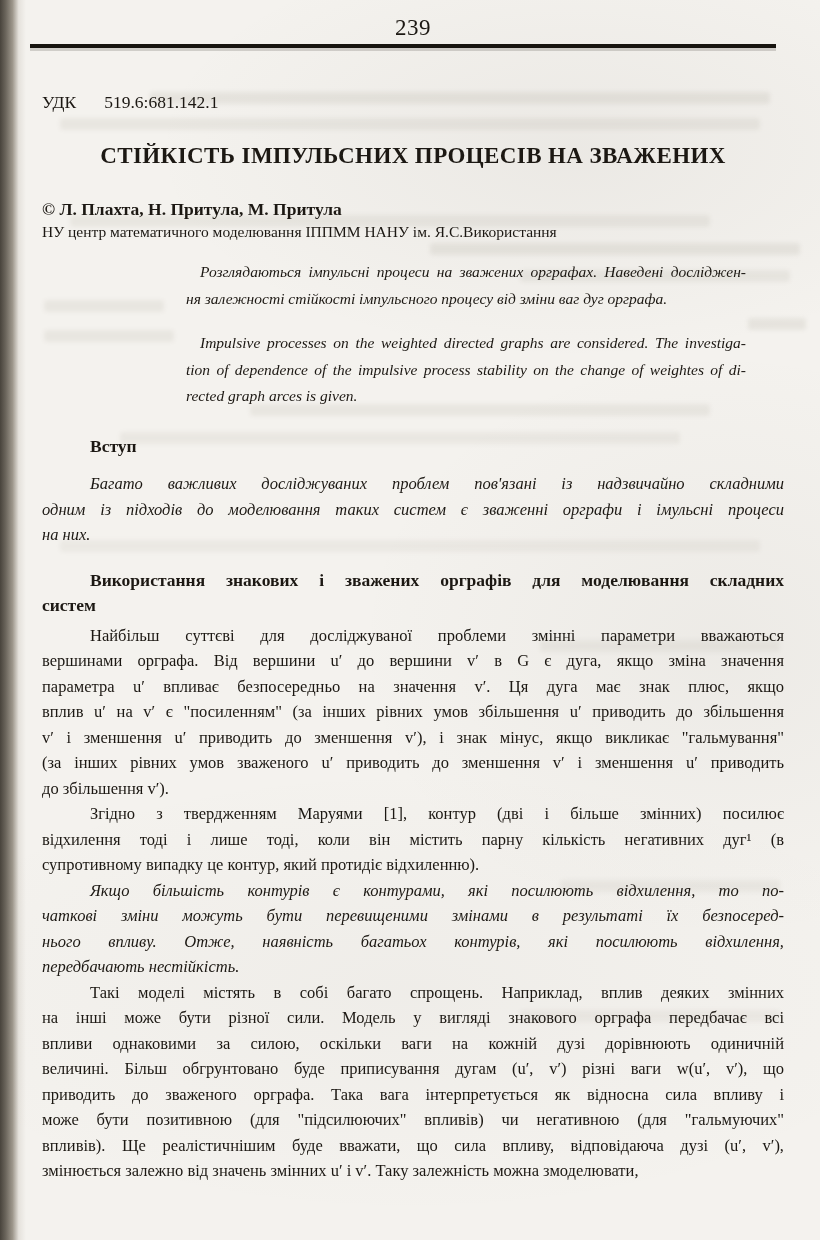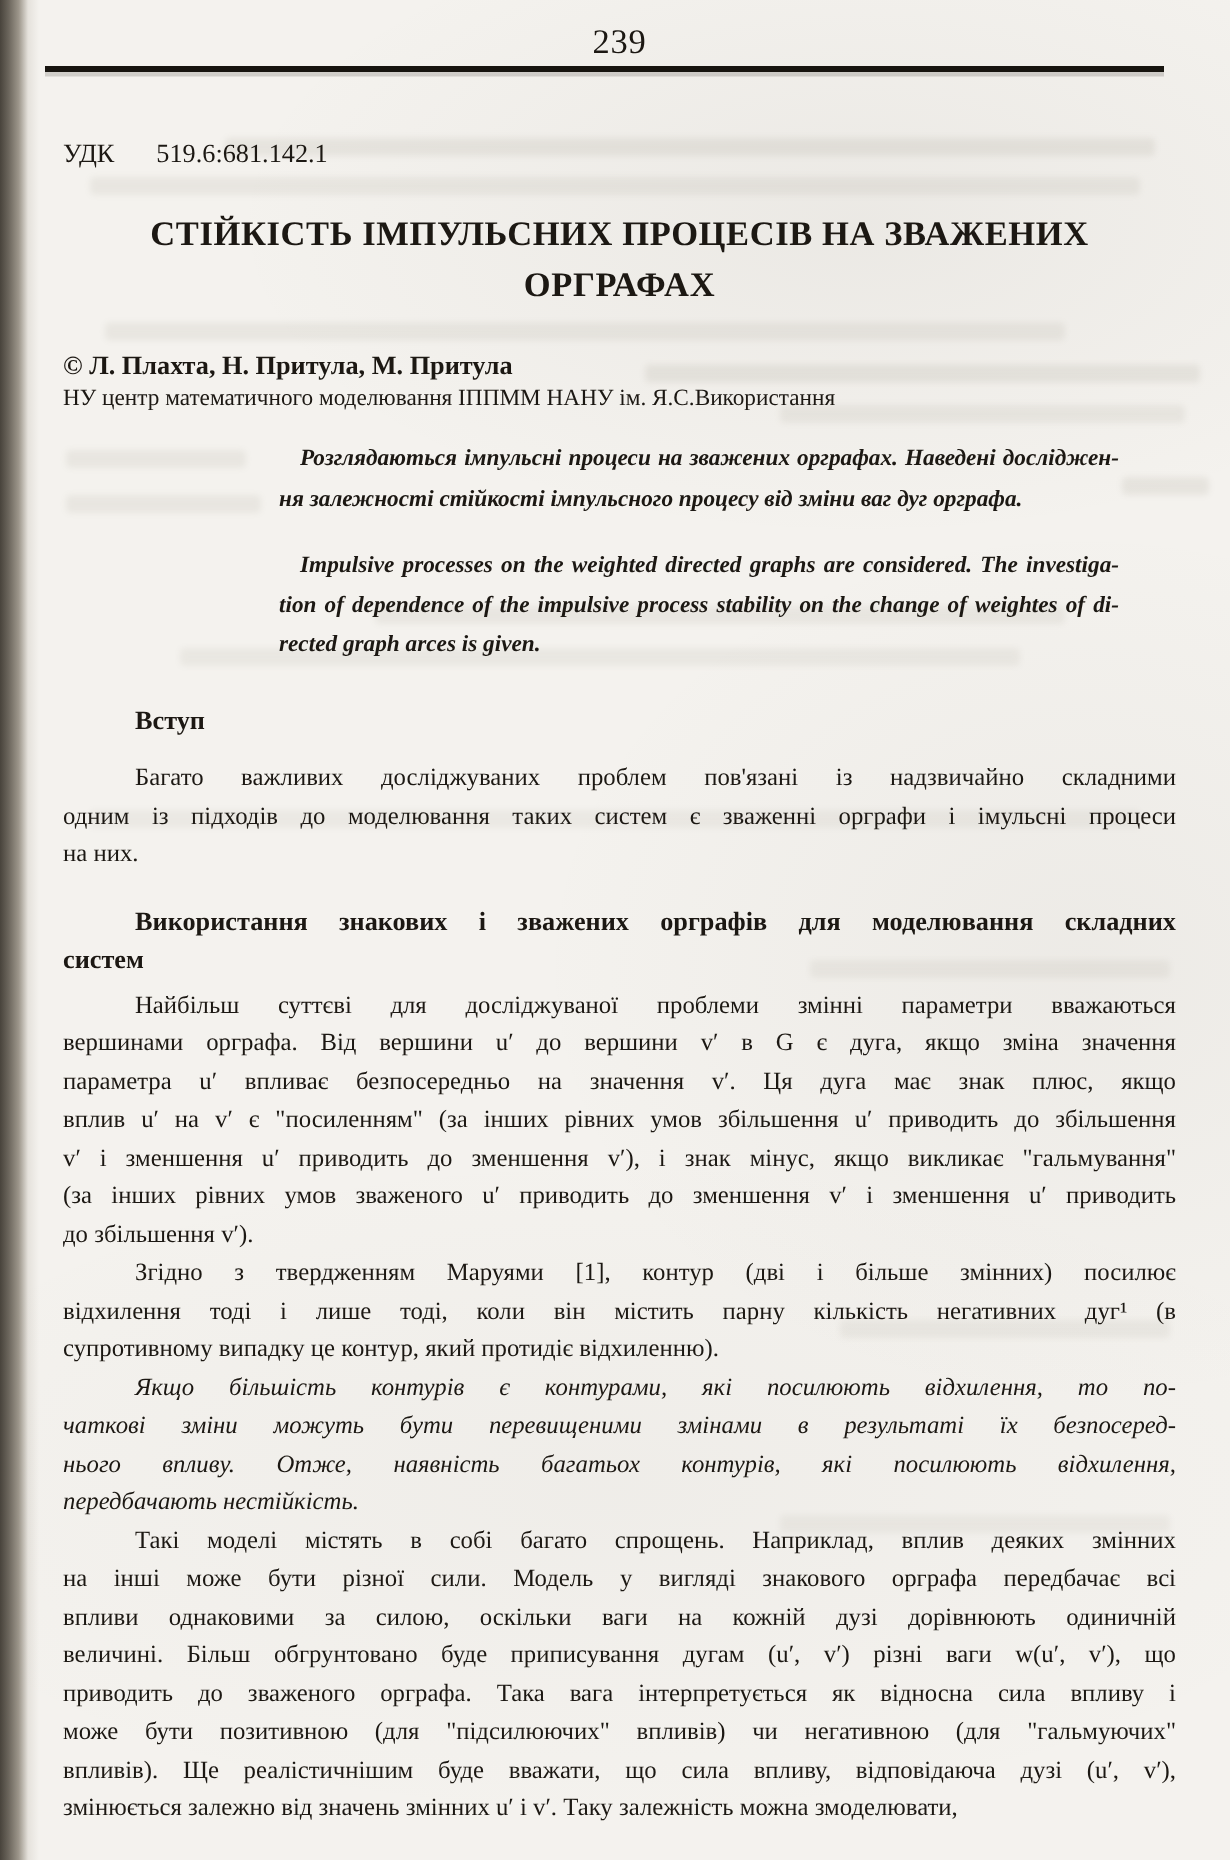--- a/index.html
+++ b/index.html
@@ -31,28 +31,28 @@
 
   .udk{margin-top:44px;font-weight:normal;font-size:17.5px;}
   .udk-value{margin-left:28px;}
 
   .title{margin:26px 0 0 0;text-align:center;font-size:23px;font-weight:bold;line-height:34px;letter-spacing:.4px;}
   .title span{display:block;}
 
   .authors{margin-top:26px;font-weight:bold;font-size:17.5px;}
   .affiliation{margin-top:3px;font-size:15.5px;}
 
-  .abstract{margin:18px 38px 0 144px;font-size:15.5px;font-weight:bold;font-style:italic;line-height:26.5px;}
+  .abstract{margin:18px 38px 0 144px;font-size:15.5px;font-weight:normal;font-style:italic;line-height:26.5px;}
   .abstract .first{text-indent:14px;}
 
   .heading{margin-top:24px;font-weight:bold;font-size:17.5px;line-height:25.5px;}
   .heading .first{text-indent:48px;}
 
   .para{font-size:16.5px;line-height:25.5px;margin-top:0;}
-  .para.gap{margin-top:12px;}
+  .para.gap{margin-top:12px;font-style:italic;}
   .para .first{text-indent:48px;}
   .jline{text-align:justify;text-align-last:justify;}
   .jline.end{text-align-last:left;}
   .italic{font-style:italic;}
 </style>
 </head>
 <body>
 
 <div class="page">
   <div class="scan-edge"></div>
@@ -77,21 +77,20 @@
   <div class="content">
     <div class="page-number">239</div>
     <div class="rule"></div>
 
     <div class="udk">
       <span>УДК</span><span class="udk-value">519.6:681.142.1</span>
     </div>
 
     <h1 class="title">
       <span>СТІЙКІСТЬ ІМПУЛЬСНИХ ПРОЦЕСІВ НА ЗВАЖЕНИХ</span>
-      <span>ОРГРАФАХ</span>
     </h1>
 
     <div class="authors">© Л. Плахта, Н. Притула, М. Притула</div>
     <div class="affiliation">НУ центр математичного моделювання ІППММ НАНУ  ім. Я.С.Використання</div>
 
     <div class="abstract">
       <div class="jline first">Розглядаються імпульсні процеси на зважених орграфах. Наведені досліджен-</div>
       <div class="jline end">ня залежності стійкості імпульсного процесу від зміни ваг дуг орграфа.</div>
     </div>
 

